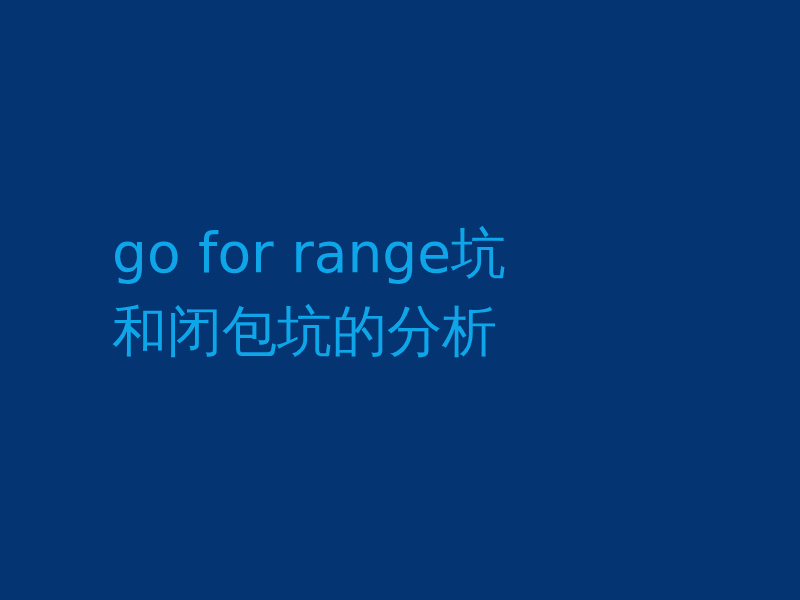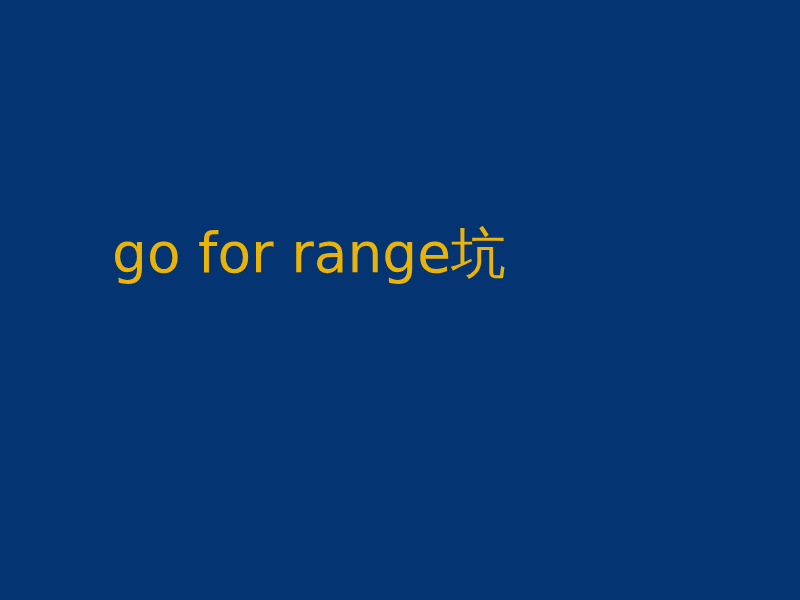--- a/index.html
+++ b/index.html
@@ -31,33 +31,34 @@
     position: absolute;
     left: 112px;
     top: 214px;
     width: 560px;
   }
 
   .title-line {
     display: block;
     margin: 0;
     padding: 0;
-    color: #eab308;
+    color: #0ea5e9;
     font-family: "DejaVu Sans", "Liberation Sans", sans-serif;
     font-size: 55px;
     font-weight: 400;
     line-height: 78px;
     letter-spacing: 0px;
     white-space: pre;
     text-align: left;
     -webkit-font-smoothing: antialiased;
   }
 </style>
 </head>
 <body>
 
 <div class="slide">
 
   <div class="title-block">
     <span class="title-line">go for range坑</span>
+    <span class="title-line">和闭包坑的分析</span>
   </div>
 
 </div>
 
 </body></html>

